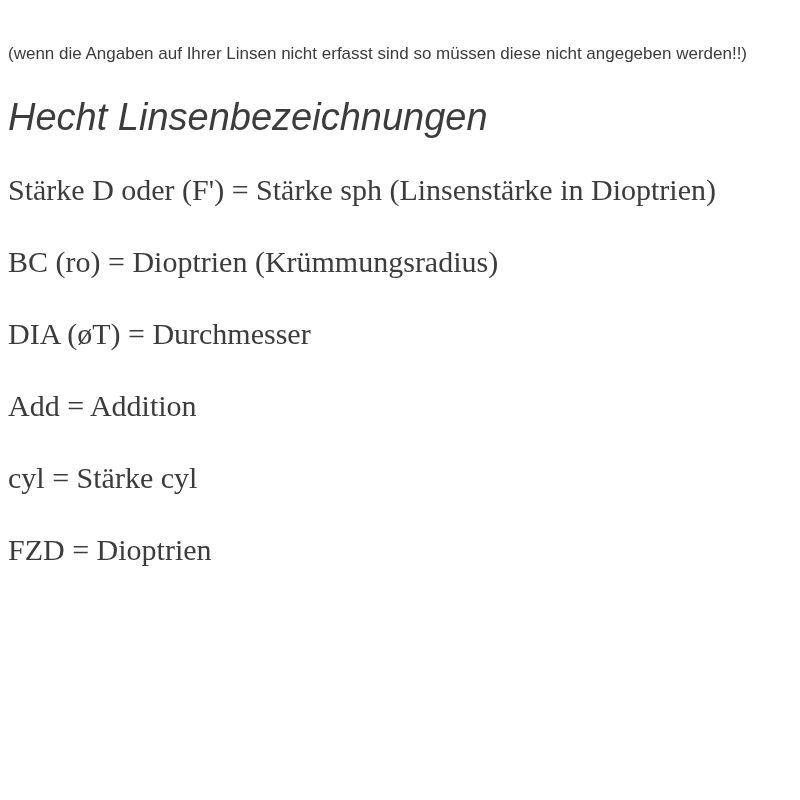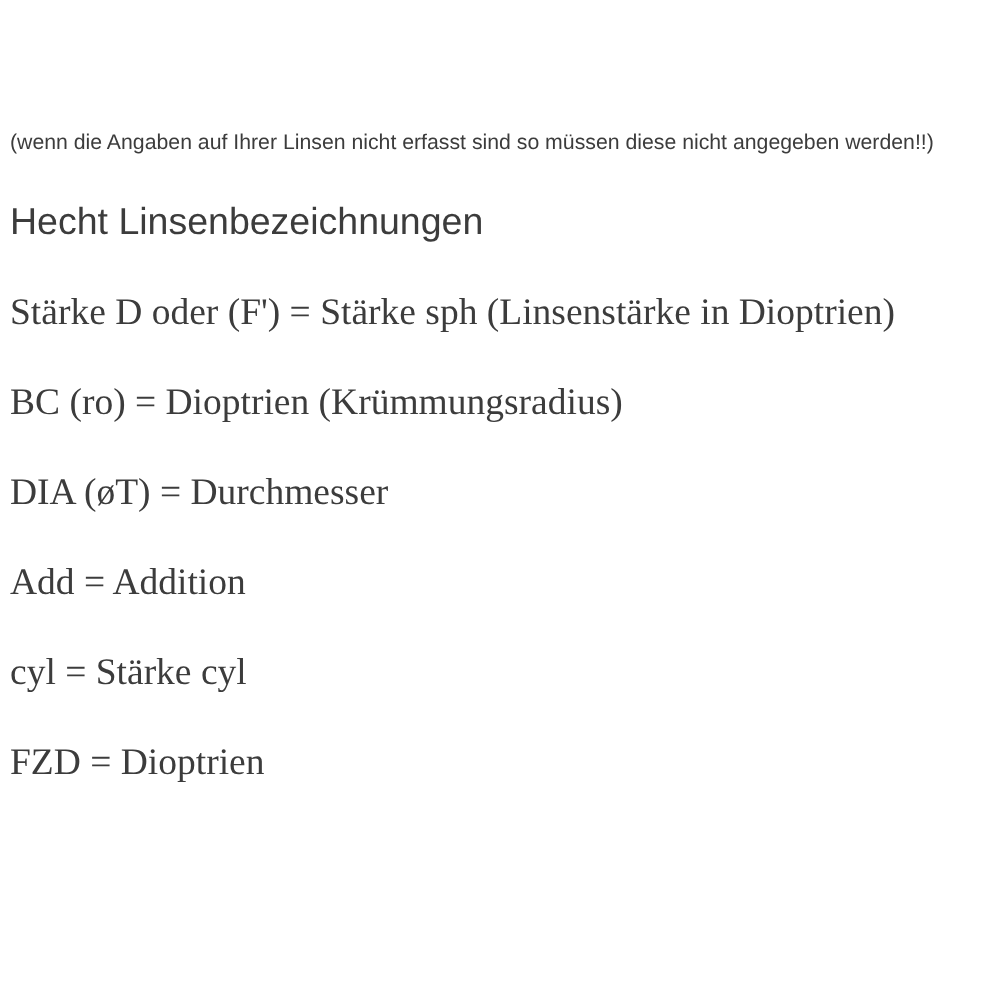--- a/index.html
+++ b/index.html
@@ -7,35 +7,36 @@
     padding: 0;
     background: #ffffff;
   }
   body {
     width: 800px;
     height: 800px;
     overflow: hidden;
     font-family: "Liberation Sans", "DejaVu Sans", sans-serif;
   }
   .page {
-    padding: 104px 8px 0 8px;
+    padding: 44px 8px 0 8px;
     color: #3c3c3c;
   }
   .note {
     font-size: 17px;
     line-height: 20px;
     margin: 0 0 36px 0;
     white-space: nowrap;
   }
   .heading {
-    font-size: 30px;
+    font-size: 38px;
     font-weight: normal;
     line-height: 35px;
     margin: 0 0 37px 0;
     white-space: nowrap;
+    font-style: italic;
   }
   .definition {
     font-size: 30px;
     line-height: 35px;
     margin: 0 0 37px 0;
     white-space: nowrap;
     font-family: Liberation Serif, serif;
   }
 </style>
 </head>

